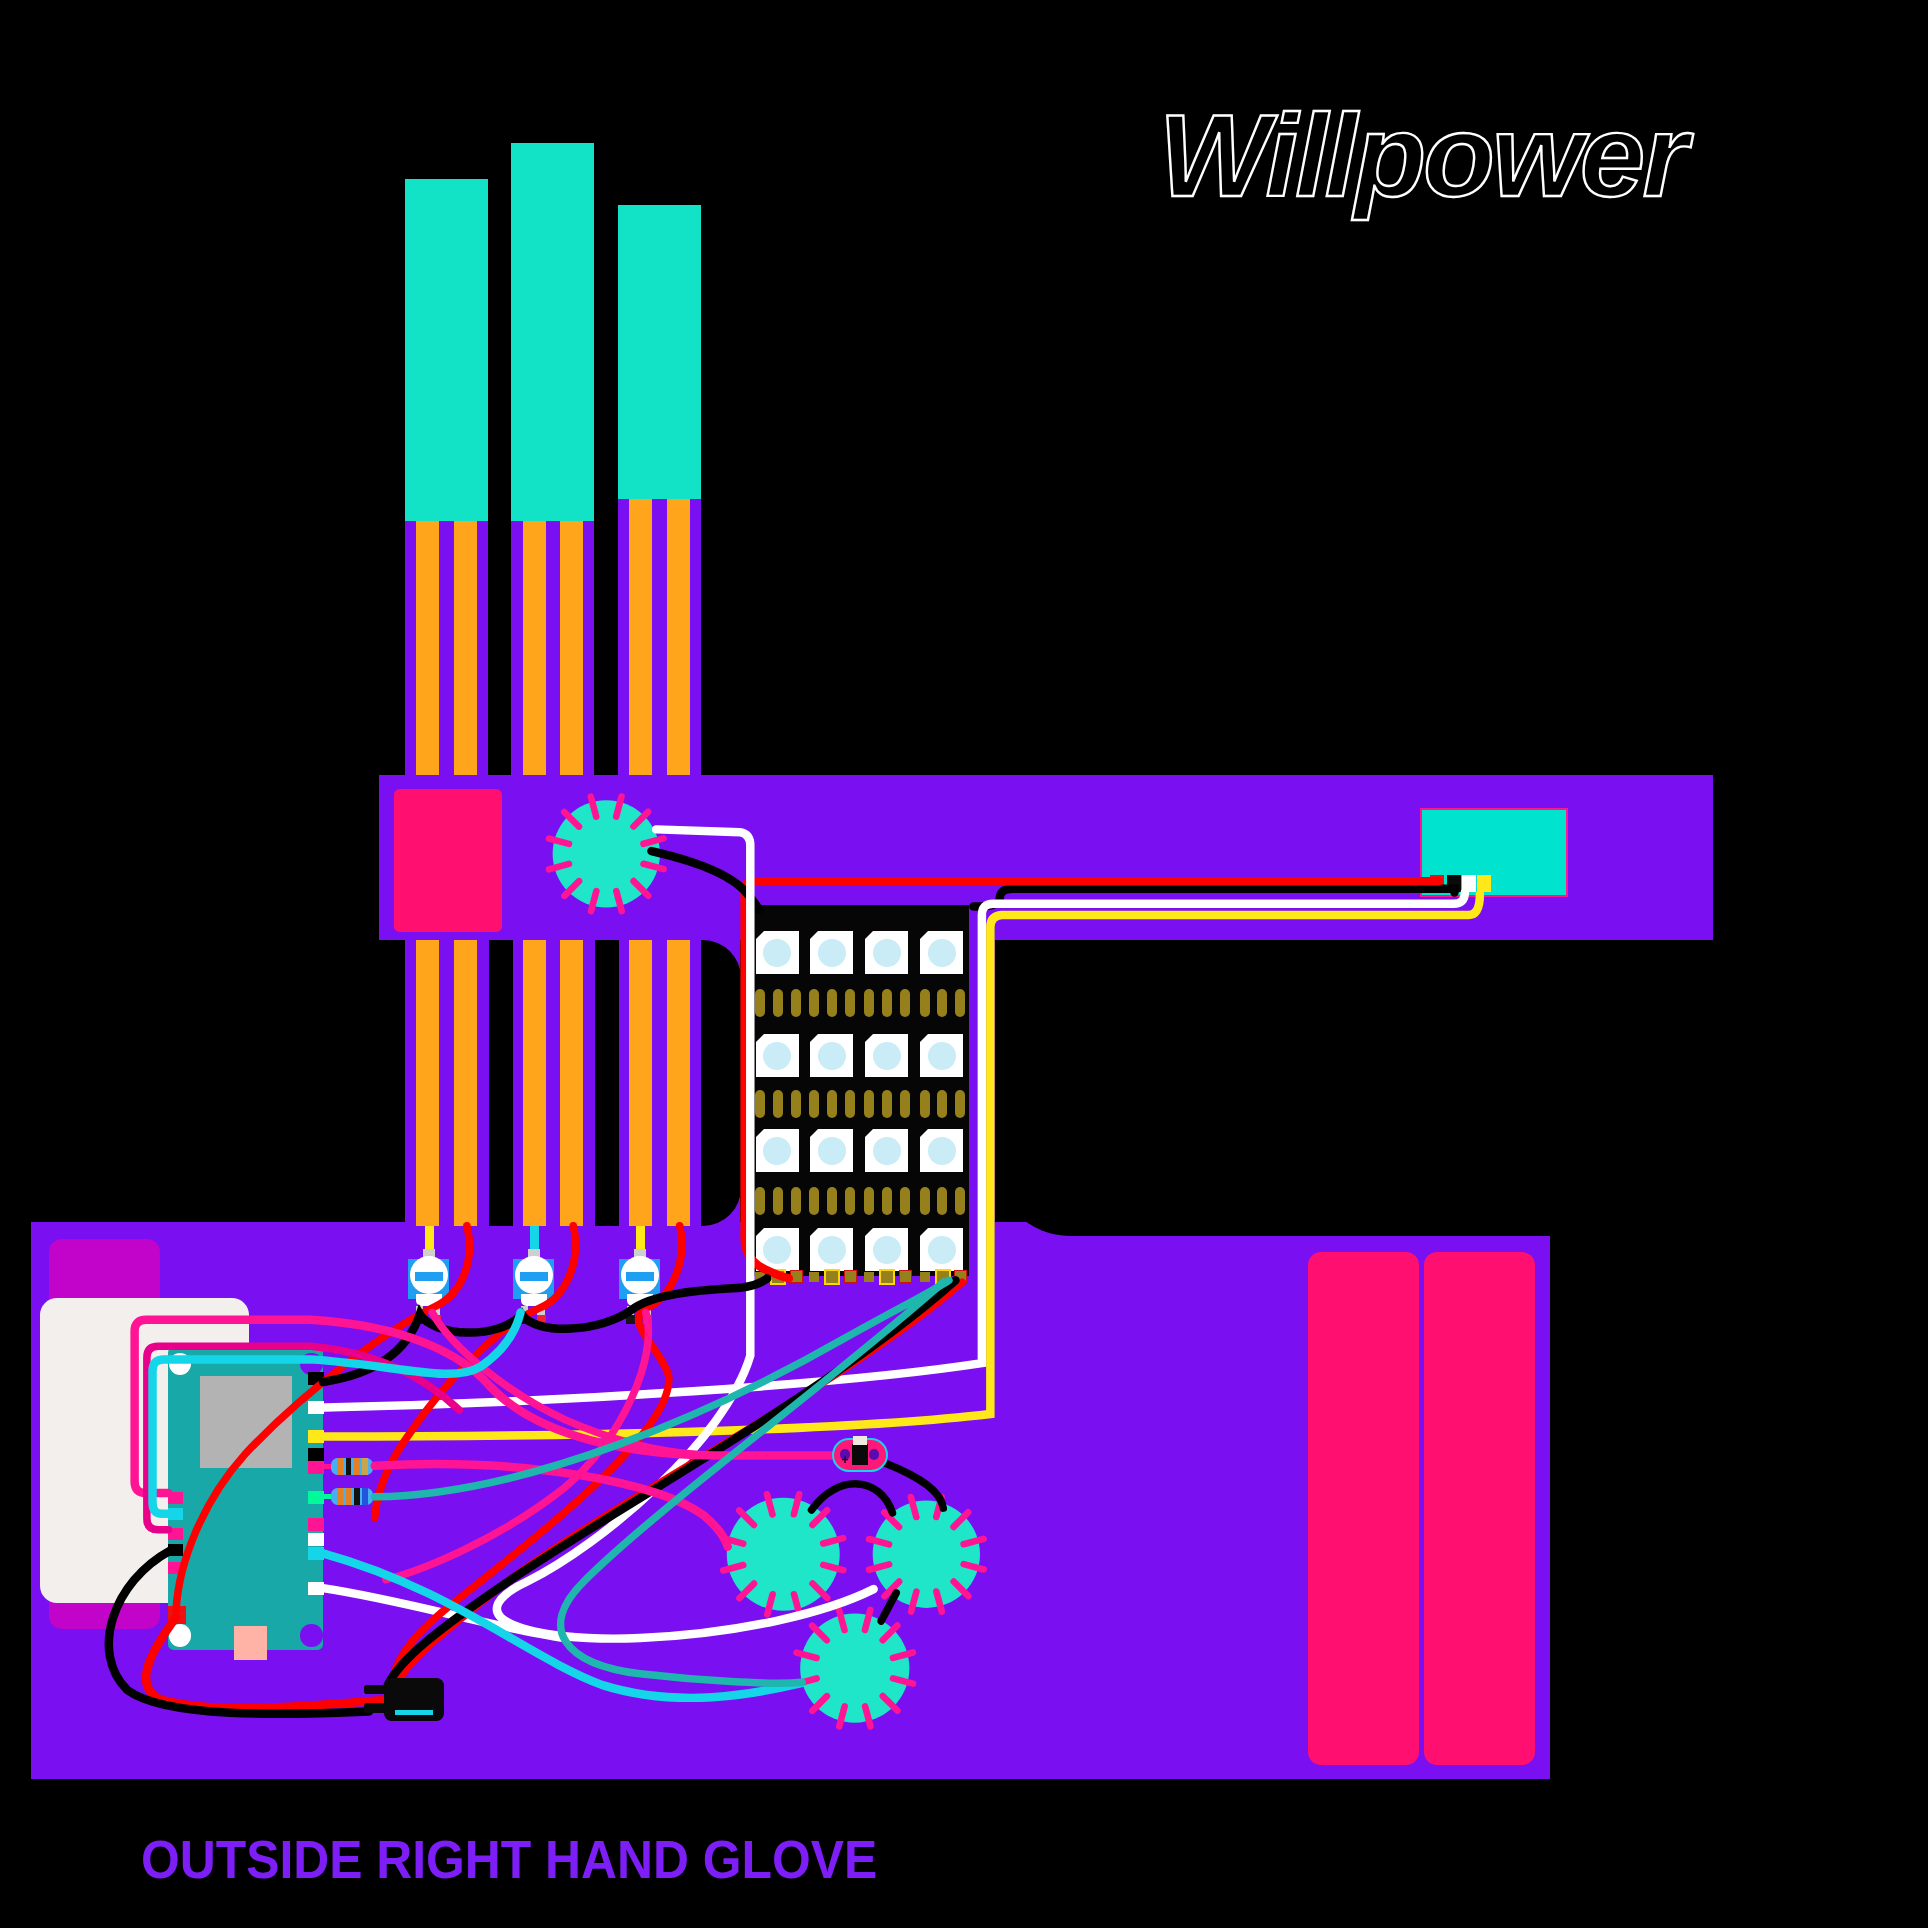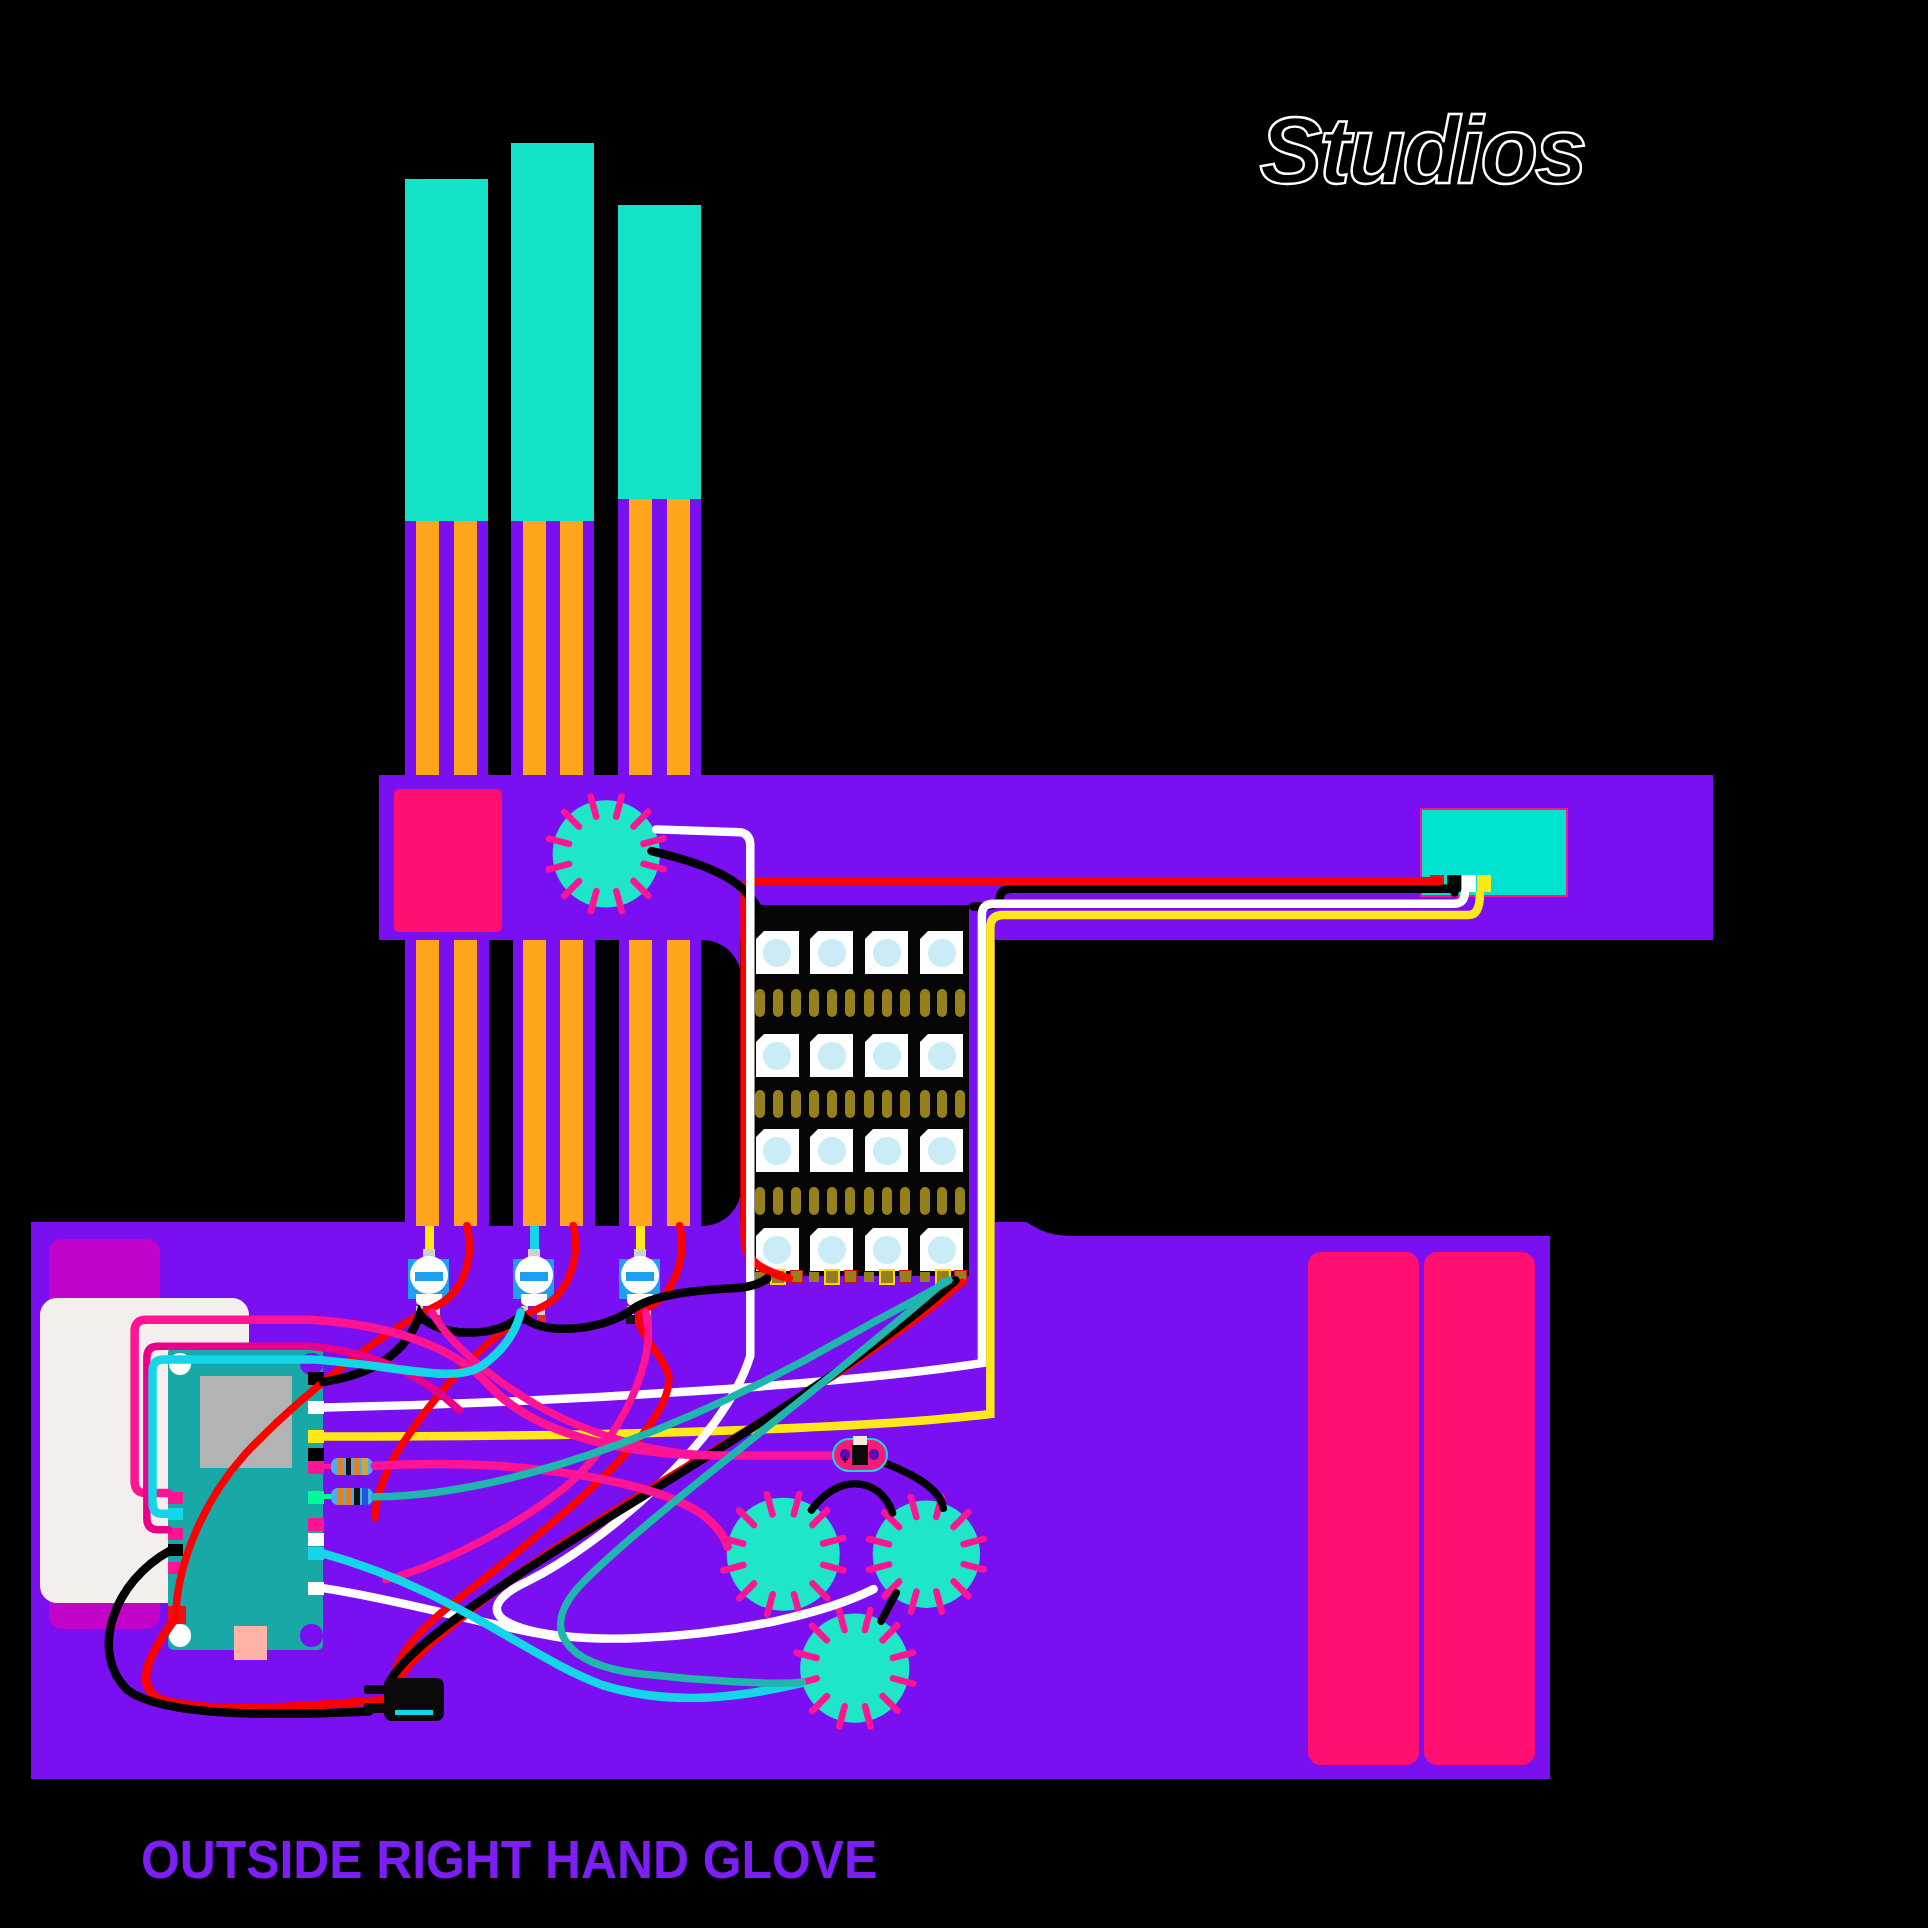--- a/index.html
+++ b/index.html
@@ -418,17 +418,17 @@
     <div class="lbl">+ -</div>
   </div>
 
   <div id="jst">
     <div class="p1"></div>
     <div class="p2"></div>
     <div class="slot"></div>
   </div>
 
   <div id="logo">
-    <div class="l2">Studios</div>
+    <div class="l1">Willpower</div>
   </div>
   <div id="caption">OUTSIDE RIGHT HAND GLOVE</div>
 </div>
 
 
 </body></html>

